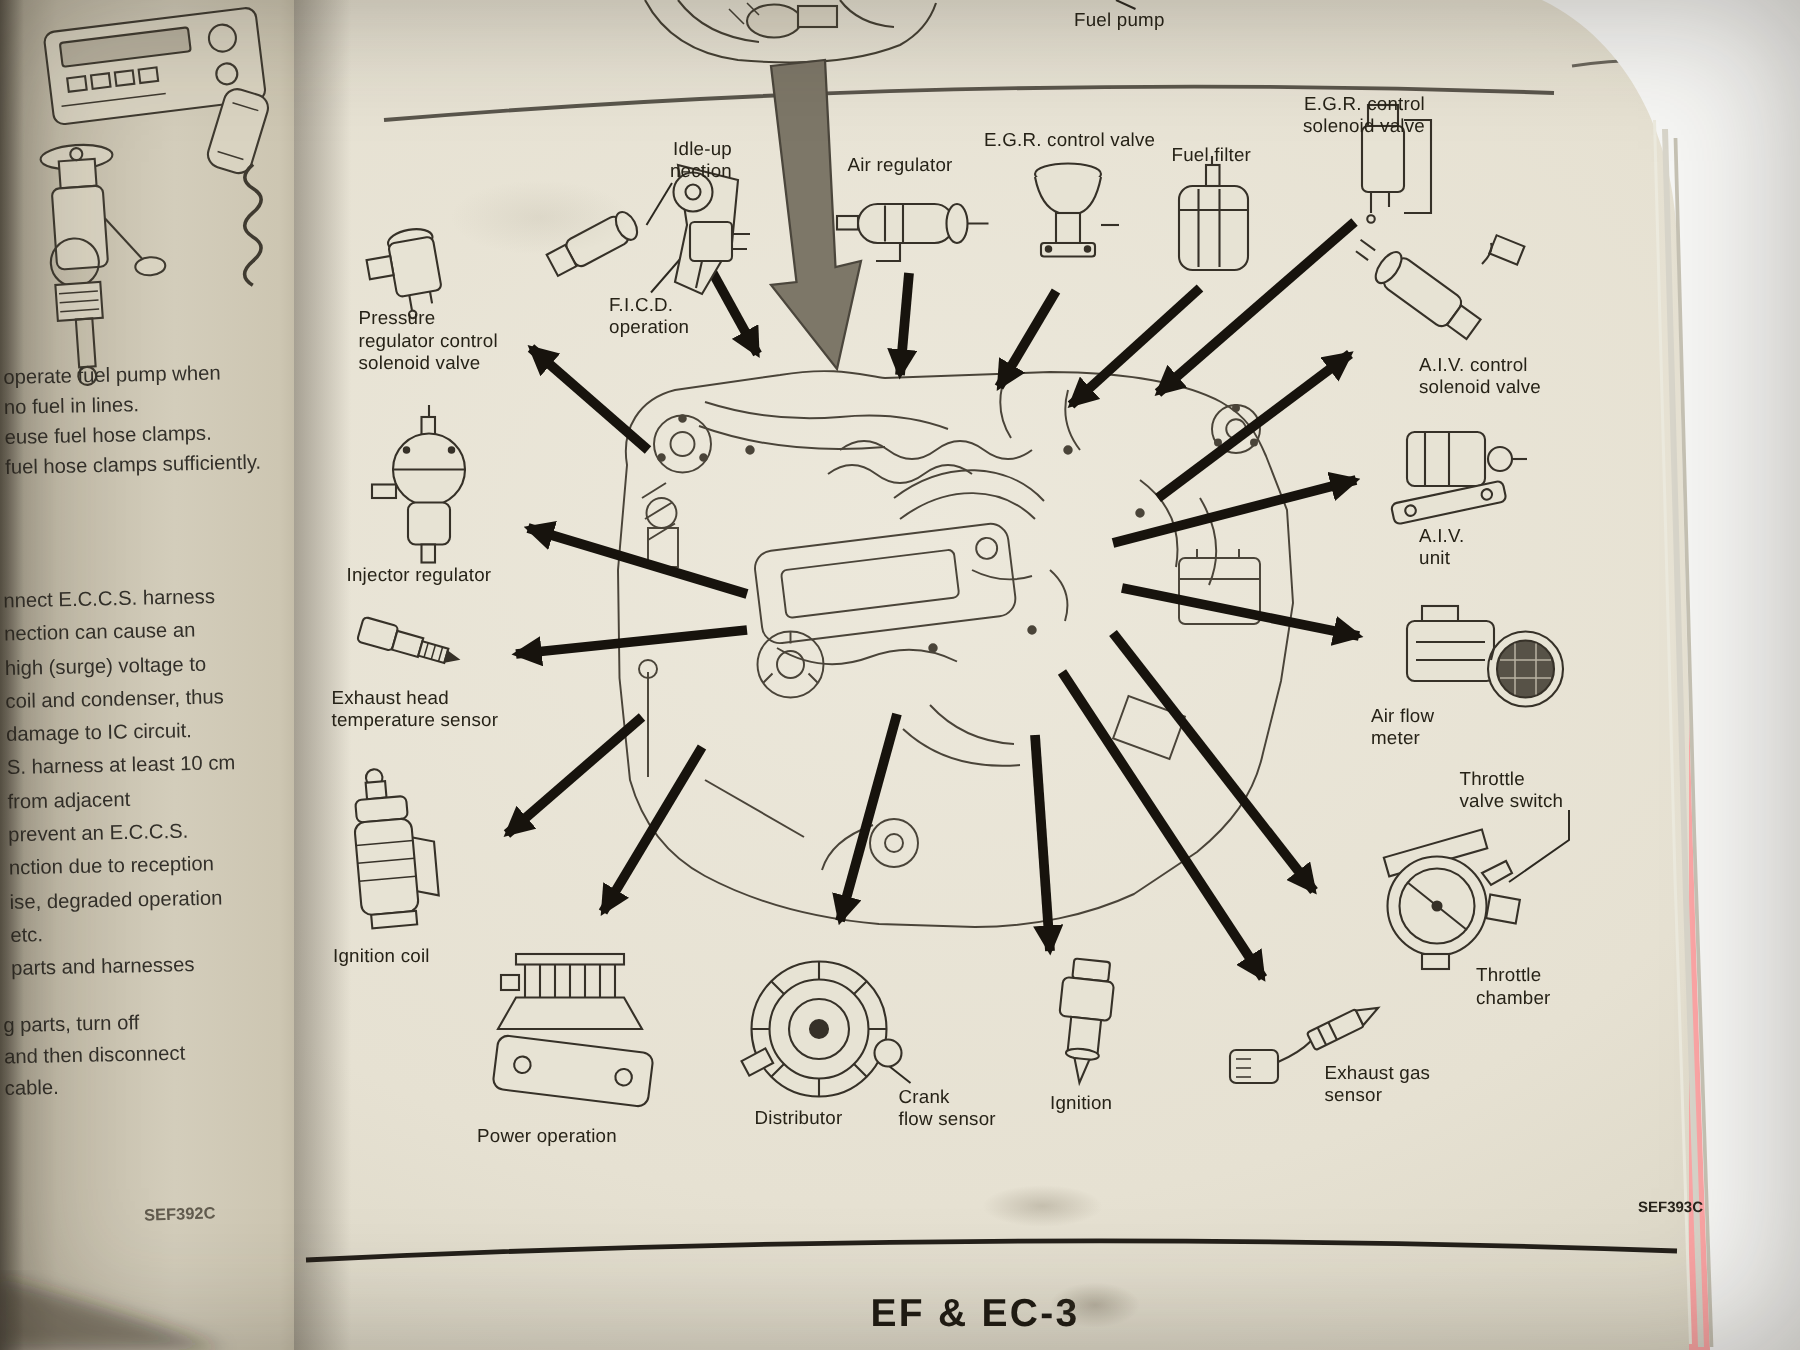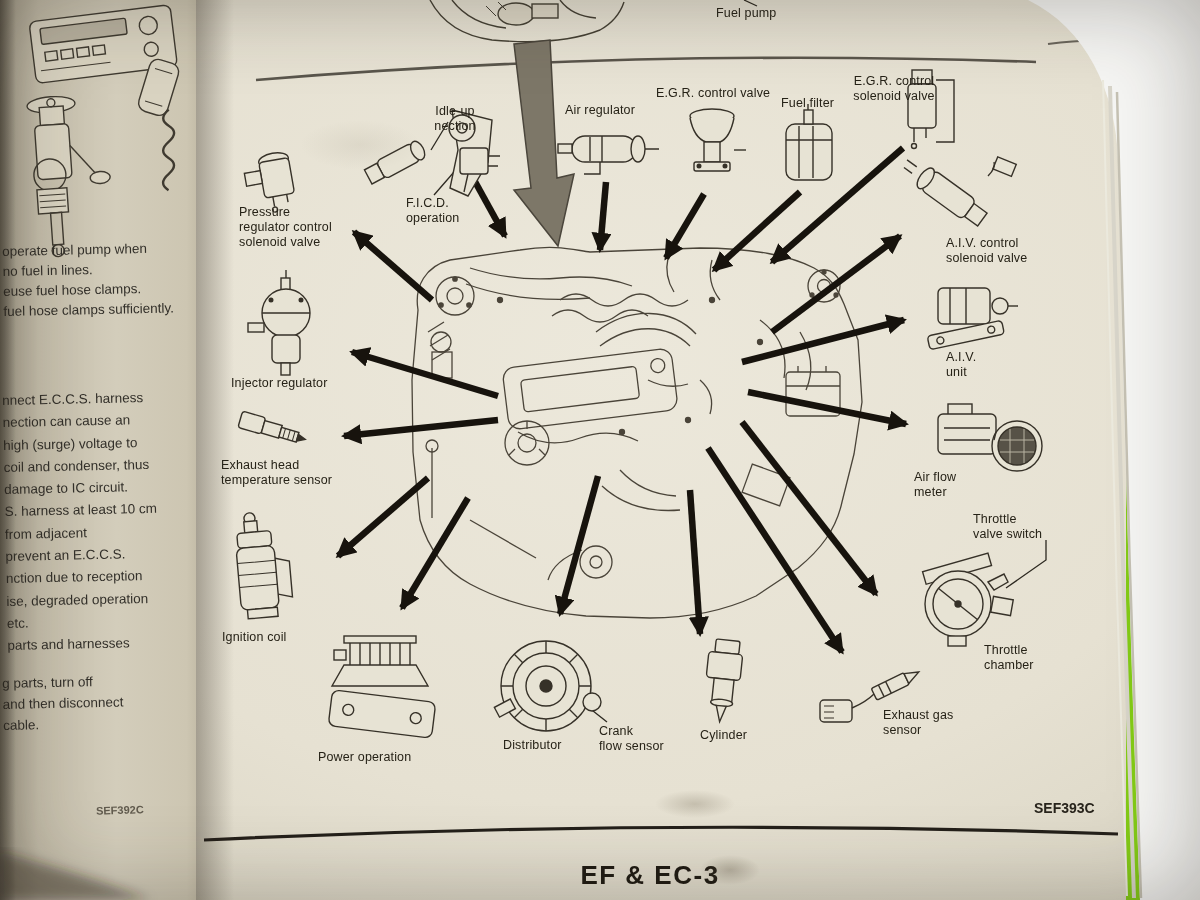--- a/index.html
+++ b/index.html
@@ -1,37 +1,37 @@
 <!DOCTYPE html>
 <html><head>
 <meta charset="utf-8">
 <style>
   html,body{margin:0;padding:0;background:#ddd;}
   .photo{position:relative;width:1200px;height:900px;overflow:hidden;
-         background:#84cc16;font-family:"Liberation Sans",sans-serif;}
+         background:#fca5a5;font-family:"Liberation Sans",sans-serif;}
   .right-page{position:absolute;left:196px;top:0;width:930px;height:900px;
     background:radial-gradient(120% 90% at 45% 40%, #ece8db 0%, #e6e1d2 55%, #dbd6c5 82%, #cfc9b6 100%);}
   .left-page{position:absolute;left:0;top:0;width:212px;height:900px;
     background:linear-gradient(90deg,#a39c8a 0%, #c4bdaa 18%, #d3cdbb 55%, #cdc6b2 88%, #b7af9a 100%);}
   .gutter{position:absolute;left:196px;top:0;width:38px;height:900px;pointer-events:none;
     background:linear-gradient(90deg, rgba(60,52,40,.38), rgba(60,52,40,0));}
   .left-edge{position:absolute;left:0;top:0;width:16px;height:900px;pointer-events:none;
     background:linear-gradient(90deg, rgba(35,30,22,.55), rgba(35,30,22,0));}
   .vignette{position:absolute;inset:0;box-shadow:inset 0 0 90px rgba(40,34,24,.33);pointer-events:none;}
   svg.art{position:absolute;left:0;top:0;}
   .lbl{position:absolute;font-size:12.5px;line-height:1.2;color:#262217;
        white-space:pre-line;letter-spacing:.15px;}
-  .lbl.center{text-align:center;margin-top:12px;}
+  .lbl.center{text-align:right;}
   .ltext{position:absolute;color:#33302a;font-size:13.5px;white-space:pre-line;
          transform:rotate(-1.2deg);transform-origin:left top;}
   #p1{left:2px;top:242px;line-height:20px;}
   #p2{left:2px;top:390px;line-height:22.3px;}
   #p3{left:2px;top:673px;line-height:21px;}
   .code{position:absolute;font-weight:bold;color:#28241c;}
-  #code-right{left:1034px;top:800px;font-size:14px;}
+  #code-right{left:1092px;top:800px;font-size:10px;}
   #code-left{left:96px;top:804px;font-size:11px;color:#4e483c;transform:rotate(-2deg);opacity:.85;}
   #footer{position:absolute;left:540px;top:860px;width:220px;text-align:center;
           font-size:26px;font-weight:bold;letter-spacing:1.5px;color:#1f1b13;}
   .stain{position:absolute;border-radius:50%;pointer-events:none;}
   #stain1{left:655px;top:790px;width:80px;height:28px;
     background:radial-gradient(closest-side, rgba(110,100,80,.28), rgba(110,100,80,0));}
   #stain2{left:700px;top:855px;width:60px;height:30px;
     background:radial-gradient(closest-side, rgba(90,80,60,.30), rgba(90,80,60,0));}
   #stain3{left:300px;top:120px;width:120px;height:50px;
     background:radial-gradient(closest-side, rgba(120,112,90,.10), rgba(120,112,90,0));}
@@ -387,21 +387,21 @@
   <div class="lbl" style="left:946px;top:350px;width:60px">A.I.V.
 unit</div>
   <div class="lbl" style="left:914px;top:470px;width:70px">Air flow
 meter</div>
   <div class="lbl" style="left:973px;top:512px;width:90px">Throttle
 valve switch</div>
   <div class="lbl" style="left:984px;top:643px;width:80px">Throttle
 chamber</div>
   <div class="lbl" style="left:883px;top:708px;width:95px">Exhaust gas
 sensor</div>
-  <div class="lbl" style="left:700px;top:728px;width:70px">Cylinder</div>
+  <div class="lbl" style="left:700px;top:728px;width:70px">Ignition</div>
   <div class="lbl" style="left:599px;top:724px;width:95px">Crank
 flow sensor</div>
   <div class="lbl" style="left:503px;top:738px;width:90px">Distributor</div>
   <div class="lbl" style="left:318px;top:750px;width:120px">Power operation</div>
   <div class="lbl" style="left:222px;top:630px;width:90px">Ignition coil</div>
   <div class="lbl" style="left:221px;top:458px;width:140px">Exhaust head
 temperature sensor</div>
   <div class="lbl" style="left:231px;top:376px;width:130px">Injector regulator</div>
   <div class="lbl" style="left:239px;top:205px;width:120px">Pressure
 regulator control

